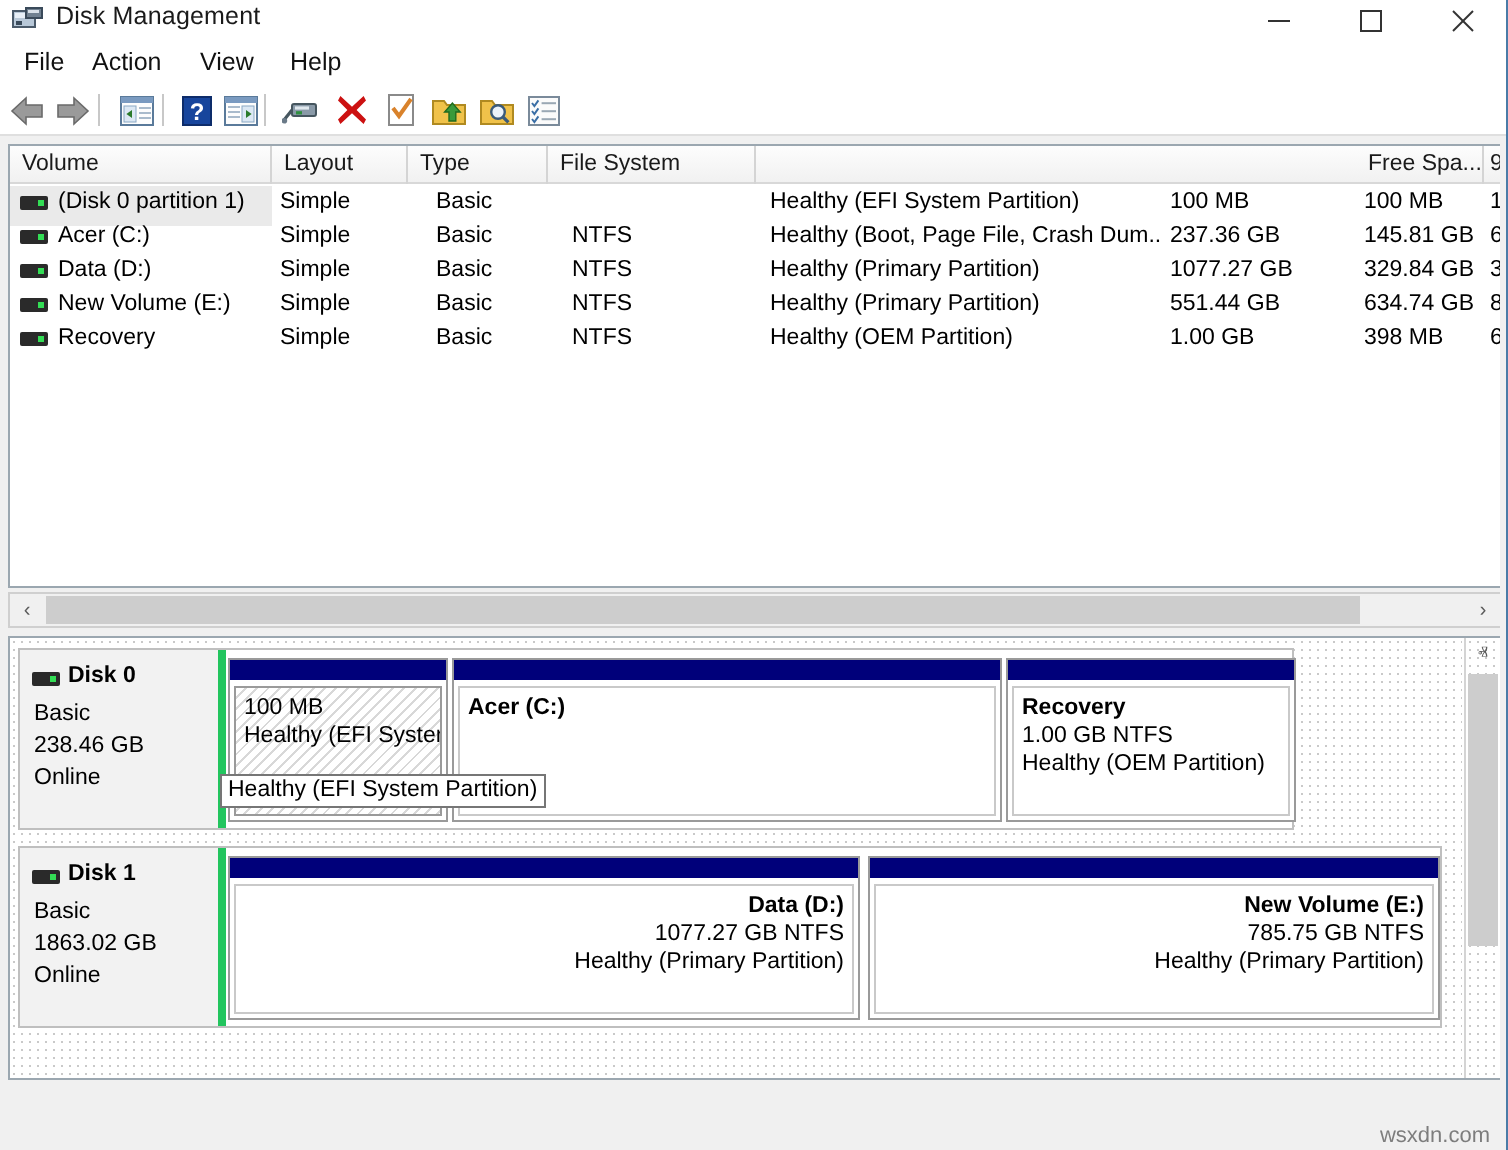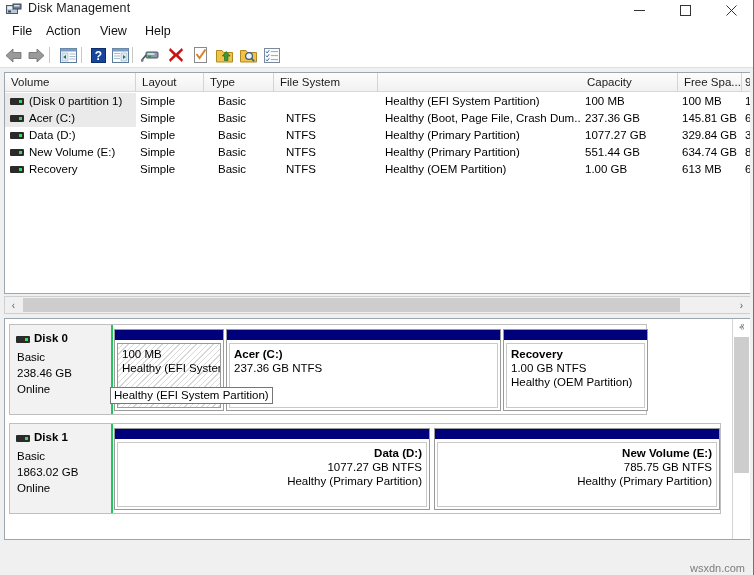--- a/index.html
+++ b/index.html
@@ -96,21 +96,21 @@
     white-space: nowrap; overflow: hidden;
   }
   .row {
     position: absolute; left: 0;
     width: 746px; height: 17px;
   }
   .row.sel .cell-vol {
     background: #eaeaea;
   }
   .cell {
-    position: absolute; top: 0; height: 34px;
+    position: absolute; top: 0; height: 20px;
     font-size: 11.5px; color: #000;
     line-height: 17px;
     white-space: nowrap; overflow: hidden;
   }
   .cell-vol { padding-left: 24px; }
   .volicon {
     position: absolute; left: 5px; top: 5px;
     width: 14px; height: 7px;
     background: #2a2a2a;
     border-radius: 1px;
@@ -164,21 +164,21 @@
 
   .diskrow {
     position: absolute; left: 0;
     background: #ffffff;
     border: 1px solid #bfbfbf;
   }
   .diskinfo {
     position: absolute; left: 0; top: 0;
     width: 103px; height: 100%;
     background: #f2f2f2;
-    border-right: 2px solid #22c55e;
+    border-right: 4px solid #22c55e;
   }
   .disk-name {
     position: absolute; left: 24px; top: 7px;
     font-size: 11.5px; font-weight: bold; color: #000;
   }
   .disk-icon {
     position: absolute; left: 6px; top: 11px;
     width: 14px; height: 7px;
     background: #2a2a2a; border-radius: 1px;
   }
@@ -412,21 +412,20 @@
       </svg>
     </span>
   </div>
 
   <div id="listview">
     <div id="header-row">
       <div class="hcell" style="left:0px;width:131px">Volume</div>
       <div class="hcell" style="left:131px;width:68px">Layout</div>
       <div class="hcell" style="left:199px;width:70px">Type</div>
       <div class="hcell" style="left:269px;width:104px">File System</div>
-      <div class="hcell" style="left:576px;width:97px">Capacity</div>
       <div class="hcell" style="left:673px;width:64px">Free Spa...</div>
       <div class="hcell" style="left:737px;width:13px;padding-left:3px">9</div>
     </div>
 
     <div class="row sel" style="top:20px">
       <div class="cell cell-vol" style="left:0px;width:131px">(Disk 0 partition 1)</div>
       <span class="volicon"></span>
       <div class="cell" style="left:135px;width:64px">Simple</div>
       <div class="cell" style="left:213px;width:56px">Basic</div>
       <div class="cell" style="left:281px;width:92px"></div>
@@ -473,21 +472,21 @@
     </div>
 
     <div class="row" style="top:88px">
       <div class="cell cell-vol" style="left:0px;width:131px">Recovery</div>
       <span class="volicon"></span>
       <div class="cell" style="left:135px;width:64px">Simple</div>
       <div class="cell" style="left:213px;width:56px">Basic</div>
       <div class="cell" style="left:281px;width:92px">NTFS</div>
       <div class="cell" style="left:380px;width:196px">Healthy (OEM Partition)</div>
       <div class="cell" style="left:580px;width:93px">1.00 GB</div>
-      <div class="cell" style="left:677px;width:60px">613 MB</div>
+      <div class="cell" style="left:677px;width:60px">398 MB</div>
       <div class="cell" style="left:740px;width:10px">6</div>
     </div>
   </div>
 
   <div id="hscroll">
     <span class="arrow" style="left:0px">‹</span>
     <div id="htrack-right"></div>
     <div id="hthumb"></div>
     <span class="arrow" style="right:0px">›</span>
   </div>
@@ -510,21 +509,20 @@
           <div class="pline b"></div>
           <div class="pline">100 MB</div>
           <div class="pline">Healthy (EFI System Partition)</div>
         </div>
       </div>
 
       <div class="partwrap" style="left:216px; width:275px;">
         <div class="partbar"></div>
         <div class="partbody">
           <div class="pline b">Acer  (C:)</div>
-          <div class="pline">237.36 GB NTFS</div>
         </div>
       </div>
 
       <div class="partwrap" style="left:493px; width:145px;">
         <div class="partbar"></div>
         <div class="partbody">
           <div class="pline b">Recovery</div>
           <div class="pline">1.00 GB NTFS</div>
           <div class="pline">Healthy (OEM Partition)</div>
         </div>

